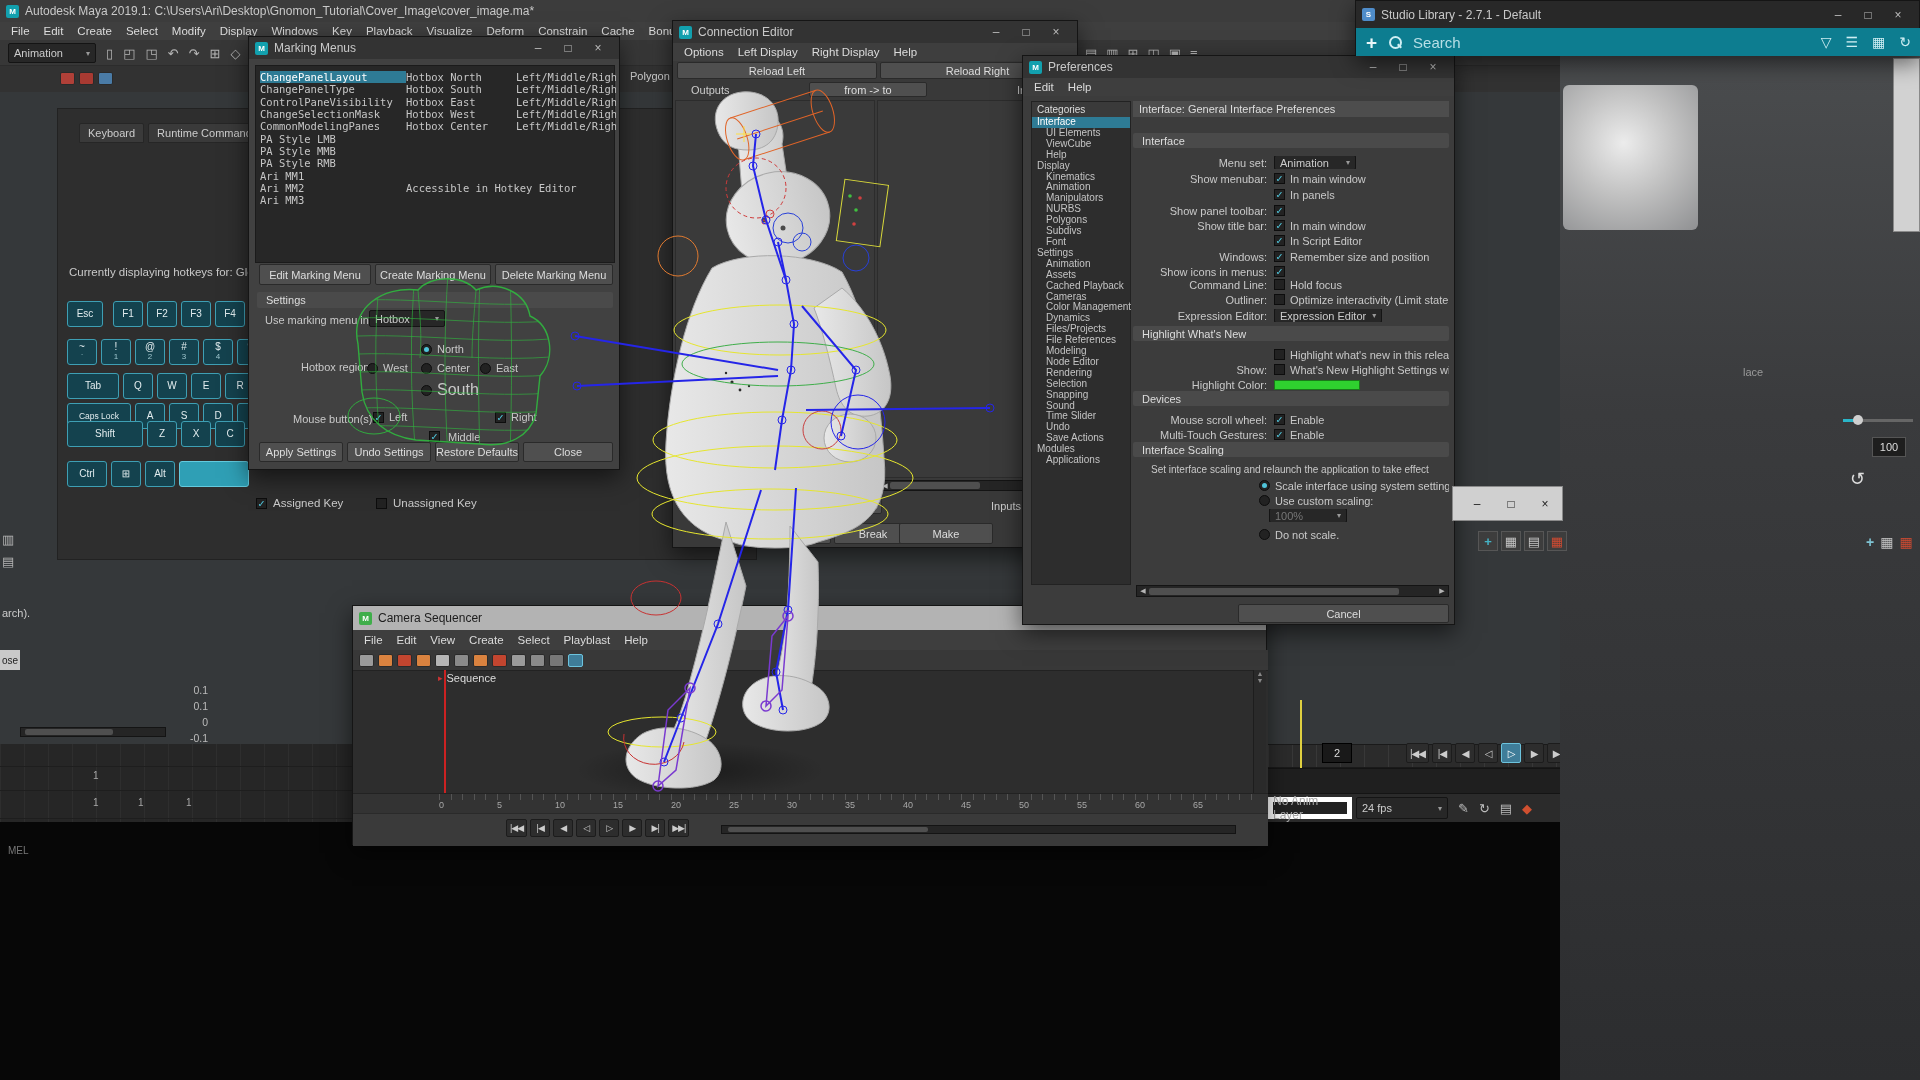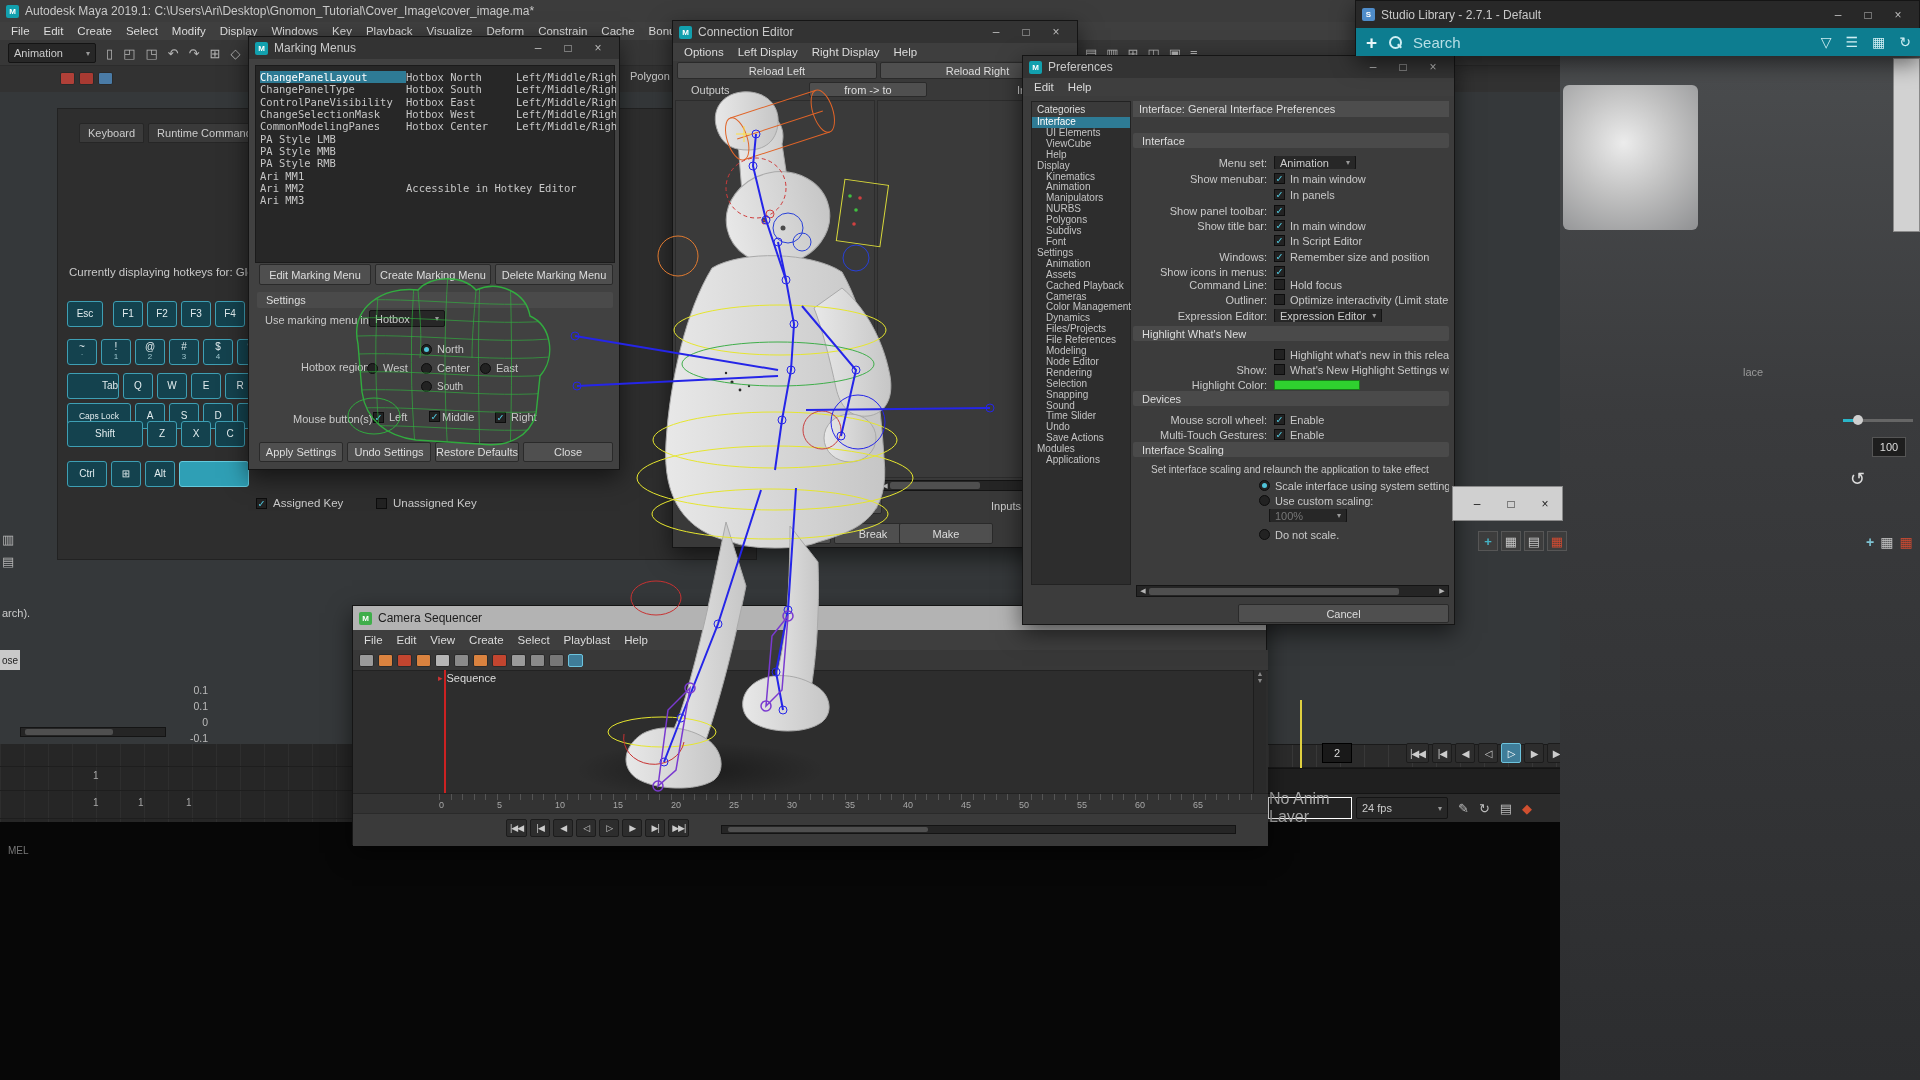--- a/index.html
+++ b/index.html
@@ -176,21 +176,21 @@
           <span>%</span>
           <span class="b">5</span>
         </span>
         <span class="key">
           <span>^</span>
           <span class="b">6</span>
         </span>
       </div>
     <div class="krow" style="left:9px;top:264px">
 
-    <span class="key" style="width: 52px; align-items: flex-end;">
+    <span class="key" style="width: 52px;">
           <span>Tab</span>
           <span class="b"></span>
         </span>
         <span class="key">
           <span>Q</span>
           <span class="b"></span>
         </span>
         <span class="key">
           <span>W</span>
           <span class="b"></span>
@@ -317,21 +317,21 @@
 
   <span class="tpb">|◀◀</span>
       <span class="tpb">|◀</span>
       <span class="tpb">◀</span>
       <span class="tpb">◁</span>
       <span class="tpb act">▷</span>
       <span class="tpb">▶</span>
       <span class="tpb">▶|</span>
       <span class="tpb">▶▶|</span>
     </div>
-  <div class="abs" style="left:1268px;top:797px;width:84px;height:22px;background:#222;border:1px solid #ffffff;color:#a9a9a9;font-size:16px;display:flex;align-items:center;justify-content:center">No Anim Layer</div>
+  <div class="abs" style="left:1268px;top:797px;width:84px;height:22px;background:#222;border:5px solid #ffffff;color:#a9a9a9;font-size:12px;display:flex;align-items:center;justify-content:center">No Anim Layer</div>
   <div class="abs drop" style="left:1356px;top:797px;width:92px;height:22px">
       <span>24 fps</span>
       <span class="cv">▾</span>
     </div>
   <div class="abs" style="left:1458px;top:798px;display:flex;gap:10px;align-items:center;height:20px">
 
   <span class="icong" style="color: rgb(189, 189, 189);">✎</span>
       <span class="icong" style="color: rgb(189, 189, 189);">↻</span>
       <span class="icong" style="color: rgb(189, 189, 189);">▤</span>
       <span class="icong" style="color: rgb(208, 80, 48);">◆</span>
@@ -580,28 +580,28 @@
     <div class="abs" style="left:172px;top:325px;display:flex;gap:5px;align-items:center">
       <span class="rad" data-state="off"></span>
         <span style="font-size:11px;color:#c9c9c9">Center</span>
     </div>
     <div class="abs" style="left:231px;top:325px;display:flex;gap:5px;align-items:center">
       <span class="rad" data-state="off"></span>
         <span style="font-size:11px;color:#c9c9c9">East</span>
     </div>
     <div class="abs" style="left:172px;top:344px;display:flex;gap:5px;align-items:center">
       <span class="rad" data-state="off"></span>
-        <span style="font-size:10px;color:#c9c9c9">South</span>
+        <span style="font-size:16px;color:#c9c9c9">South</span>
     </div>
     <span class="abs" style="left:44px;top:376px;font-size:11px;color:#c9c9c9">Mouse button(s):</span>
     <div class="abs" style="left:124px;top:374px;display:flex;gap:5px;align-items:center">
       <span class="cb" data-state="on"></span>
         <span style="font-size:11px;color:#c9c9c9">Left</span>
     </div>
-    <div class="abs" style="left:180px;top:374px;display:flex;gap:2px;">
+    <div class="abs" style="left:180px;top:394px;display:flex;gap:8px;">
       <span class="cb" data-state="on"></span>
         <span style="font-size:11px;color:#c9c9c9">Middle</span>
     </div>
     <div class="abs" style="left:246px;top:374px;display:flex;gap:5px;align-items:center">
       <span class="cb" data-state="on"></span>
         <span style="font-size:11px;color:#c9c9c9">Right</span>
     </div>
     <div class="btn" style="left:10px;top:405px;width:84px;height:20px">Apply Settings</div>
     <div class="btn" style="left:98px;top:405px;width:84px;height:20px">Undo Settings</div>
     <div class="btn" style="left:186px;top:405px;width:84px;height:20px">Restore Defaults</div>

